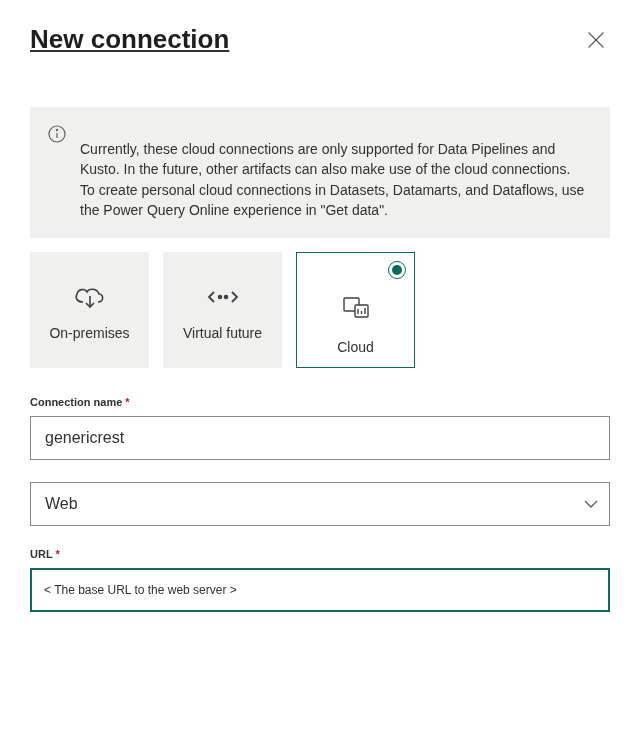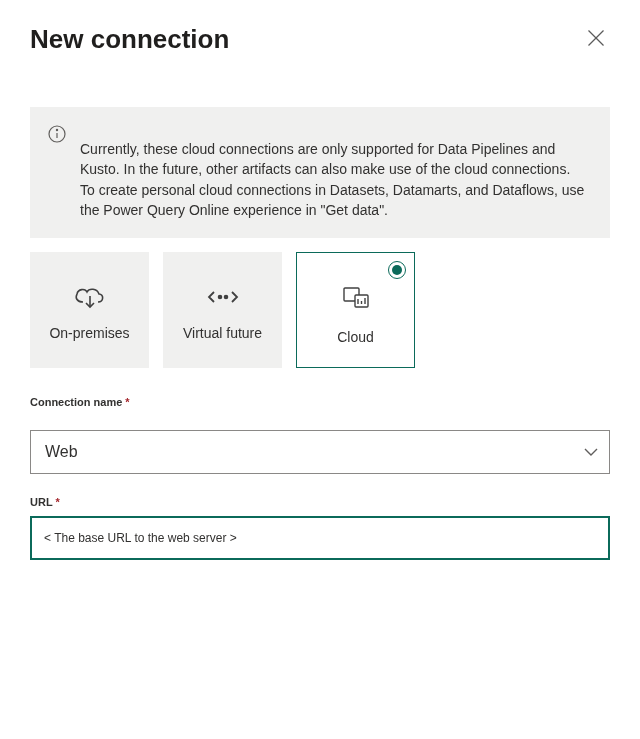--- a/index.html
+++ b/index.html
@@ -6,21 +6,23 @@
     body {
       font-family: "Segoe UI", -apple-system, BlinkMacSystemFont, sans-serif;
       color: #323130;
       width: 640px;
       padding: 24px 30px;
       background: #fff;
     }
     .header-row {
       display: flex;
       justify-content: space-between;
+      align-items: center;
       margin-bottom: 52px;
+      text-decoration: underline;
     }
     .header-title {
       font-size: 26px;
       font-weight: 600;
       color: #201f1e;
     }
     .close-btn {
       width: 28px;
       height: 28px;
       display: flex;
@@ -59,20 +61,21 @@
       flex-direction: column;
       align-items: center;
       padding-top: 30px;
       cursor: pointer;
       position: relative;
       border: 1px solid #f0f0ef;
     }
     .tile.selected {
       background: #fff;
       border: 1.5px solid #0b6a5a;
+      justify-content: center;
     }
     .tile .radio-ind {
       position: absolute;
       top: 8px;
       right: 8px;
       width: 18px;
       height: 18px;
       border-radius: 50%;
       border: 1.5px solid #0b6a5a;
       display: flex;
@@ -201,20 +204,21 @@
       </svg>
     </div>
     <div class="tile-label">Cloud</div>
   </div>
 </div>
 
 <div class="form-group">
   <label class="form-label">
     <span>Connection name</span><span class="req-star">*</span>
   </label>
+  <input type="text" class="text-input" value="genericrest" style="">
 </div>
 
 <div class="form-group">
   <div class="select-wrap">
     <div class="select-input" style="line-height:42px;">Web</div>
     <span class="select-chevron">
       <svg width="14" height="10" viewBox="0 0 14 10" fill="none" stroke="currentColor" stroke-width="1.4">
         <polyline points="1,2 7,8 13,2"></polyline>
       </svg>
     </span>

